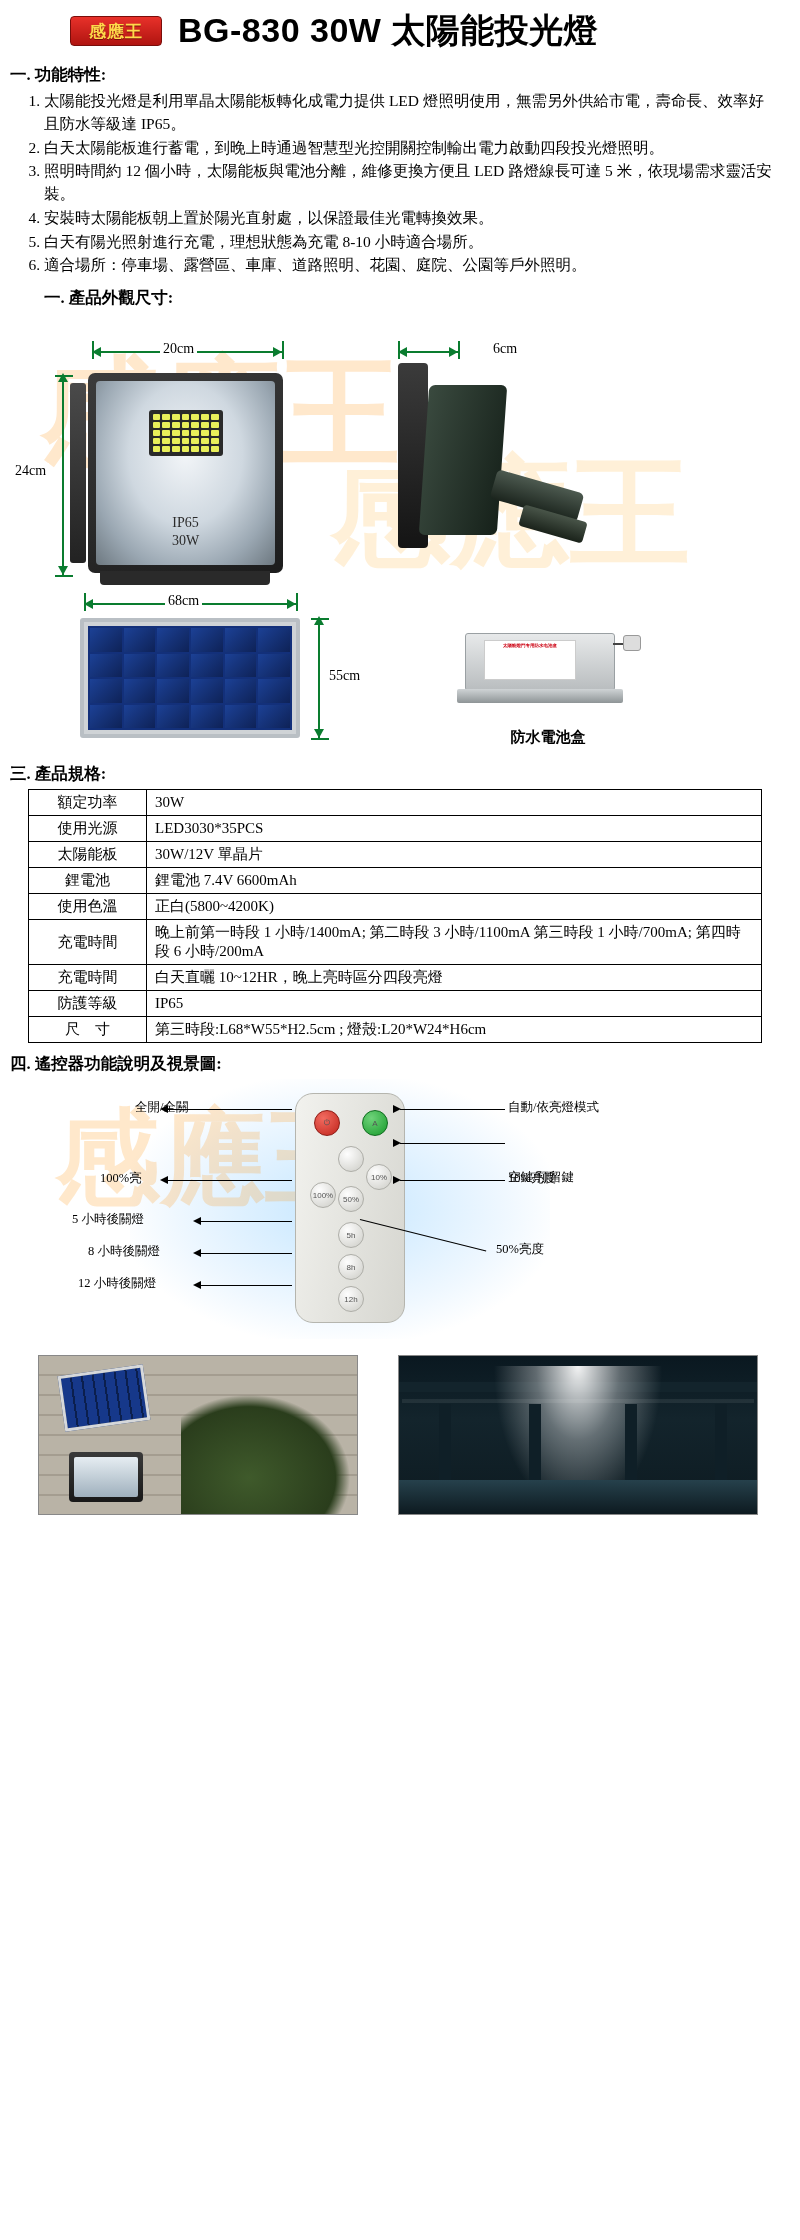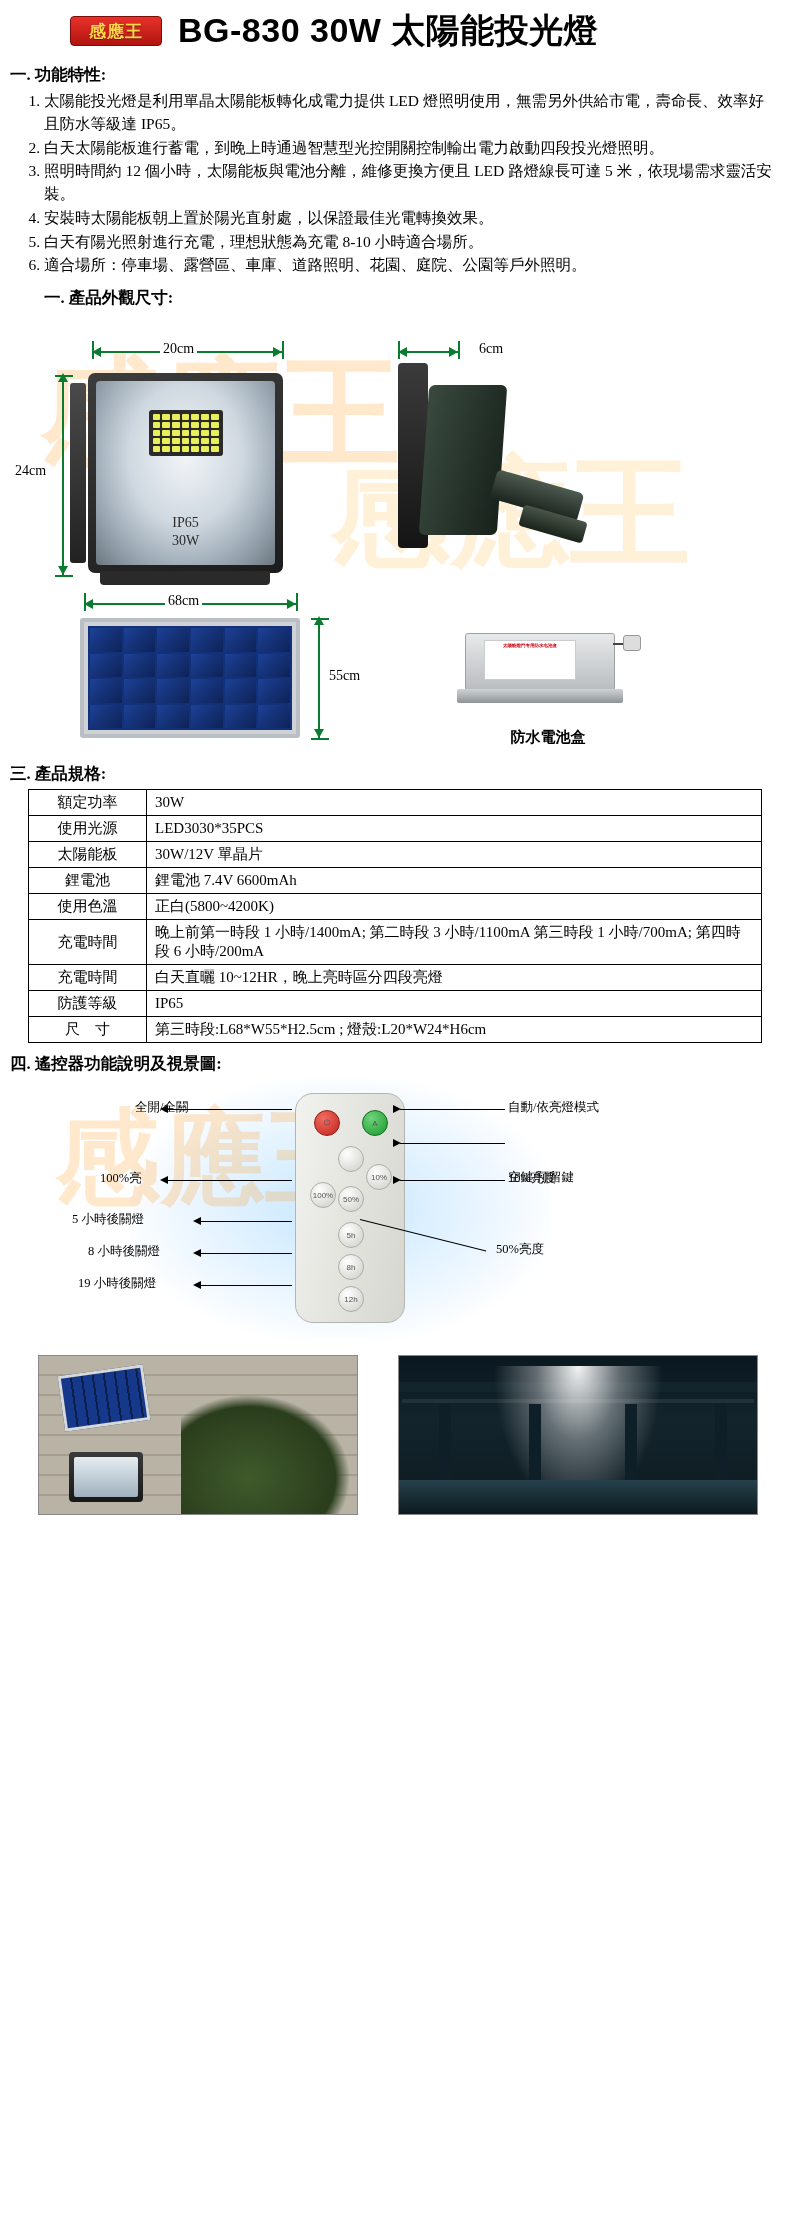--- a/index.html
+++ b/index.html
@@ -260,21 +260,21 @@
       <div class="sl-bracket"></div>
       <div class="sl-arm"></div>
       <div class="sl-foot"></div>
     </div>
 
     <div class="dim dim-h" style="left:398px; top:38px; width:60px;"></div>
     <div class="arrow ar-l" style="left:398px; top:34px;"></div>
     <div class="arrow ar-r" style="left:449px; top:34px;"></div>
     <div class="tick-v" style="left:398px; top:28px;"></div>
     <div class="tick-v" style="left:458px; top:28px;"></div>
-    <div class="dim-lbl" style="left:476px; top:28px;">6cm</div>
+    <div class="dim-lbl" style="left:490px; top:28px;">6cm</div>
 
     <div class="panel">
       <div class="panel-grid">
         <i></i>
           <i></i>
           <i></i>
           <i></i>
           <i></i>
           <i></i>
         <i></i>
@@ -396,21 +396,21 @@
     <div class="lead" style="left:200px; top:142px; width:92px;"></div>
     <div class="la-l" style="left:193px; top:138px;"></div>
     <div class="lead-lbl" style="left:72px; top:132px;">5 小時後關燈</div>
 
     <div class="lead" style="left:200px; top:174px; width:92px;"></div>
     <div class="la-l" style="left:193px; top:170px;"></div>
     <div class="lead-lbl" style="left:88px; top:164px;">8 小時後關燈</div>
 
     <div class="lead" style="left:200px; top:206px; width:92px;"></div>
     <div class="la-l" style="left:193px; top:202px;"></div>
-    <div class="lead-lbl" style="left:78px; top:196px;">19 小時後關燈</div>
+    <div class="lead-lbl" style="left:78px; top:196px;">12 小時後關燈</div>
 
     <div class="lead" style="left:400px; top:30px; width:105px;"></div>
     <div class="la-r" style="left:393px; top:26px;"></div>
     <div class="lead-lbl" style="left:508px; top:20px;">自動/依亮燈模式</div>
 
     <div class="lead" style="left:400px; top:64px; width:105px;"></div>
     <div class="la-r" style="left:393px; top:60px;"></div>
     <div class="lead-lbl" style="left:508px; top:54px;margin-top:36px;">空鍵/預留鍵</div>
 
     <div class="lead" style="left:400px; top:101px; width:105px;"></div>

